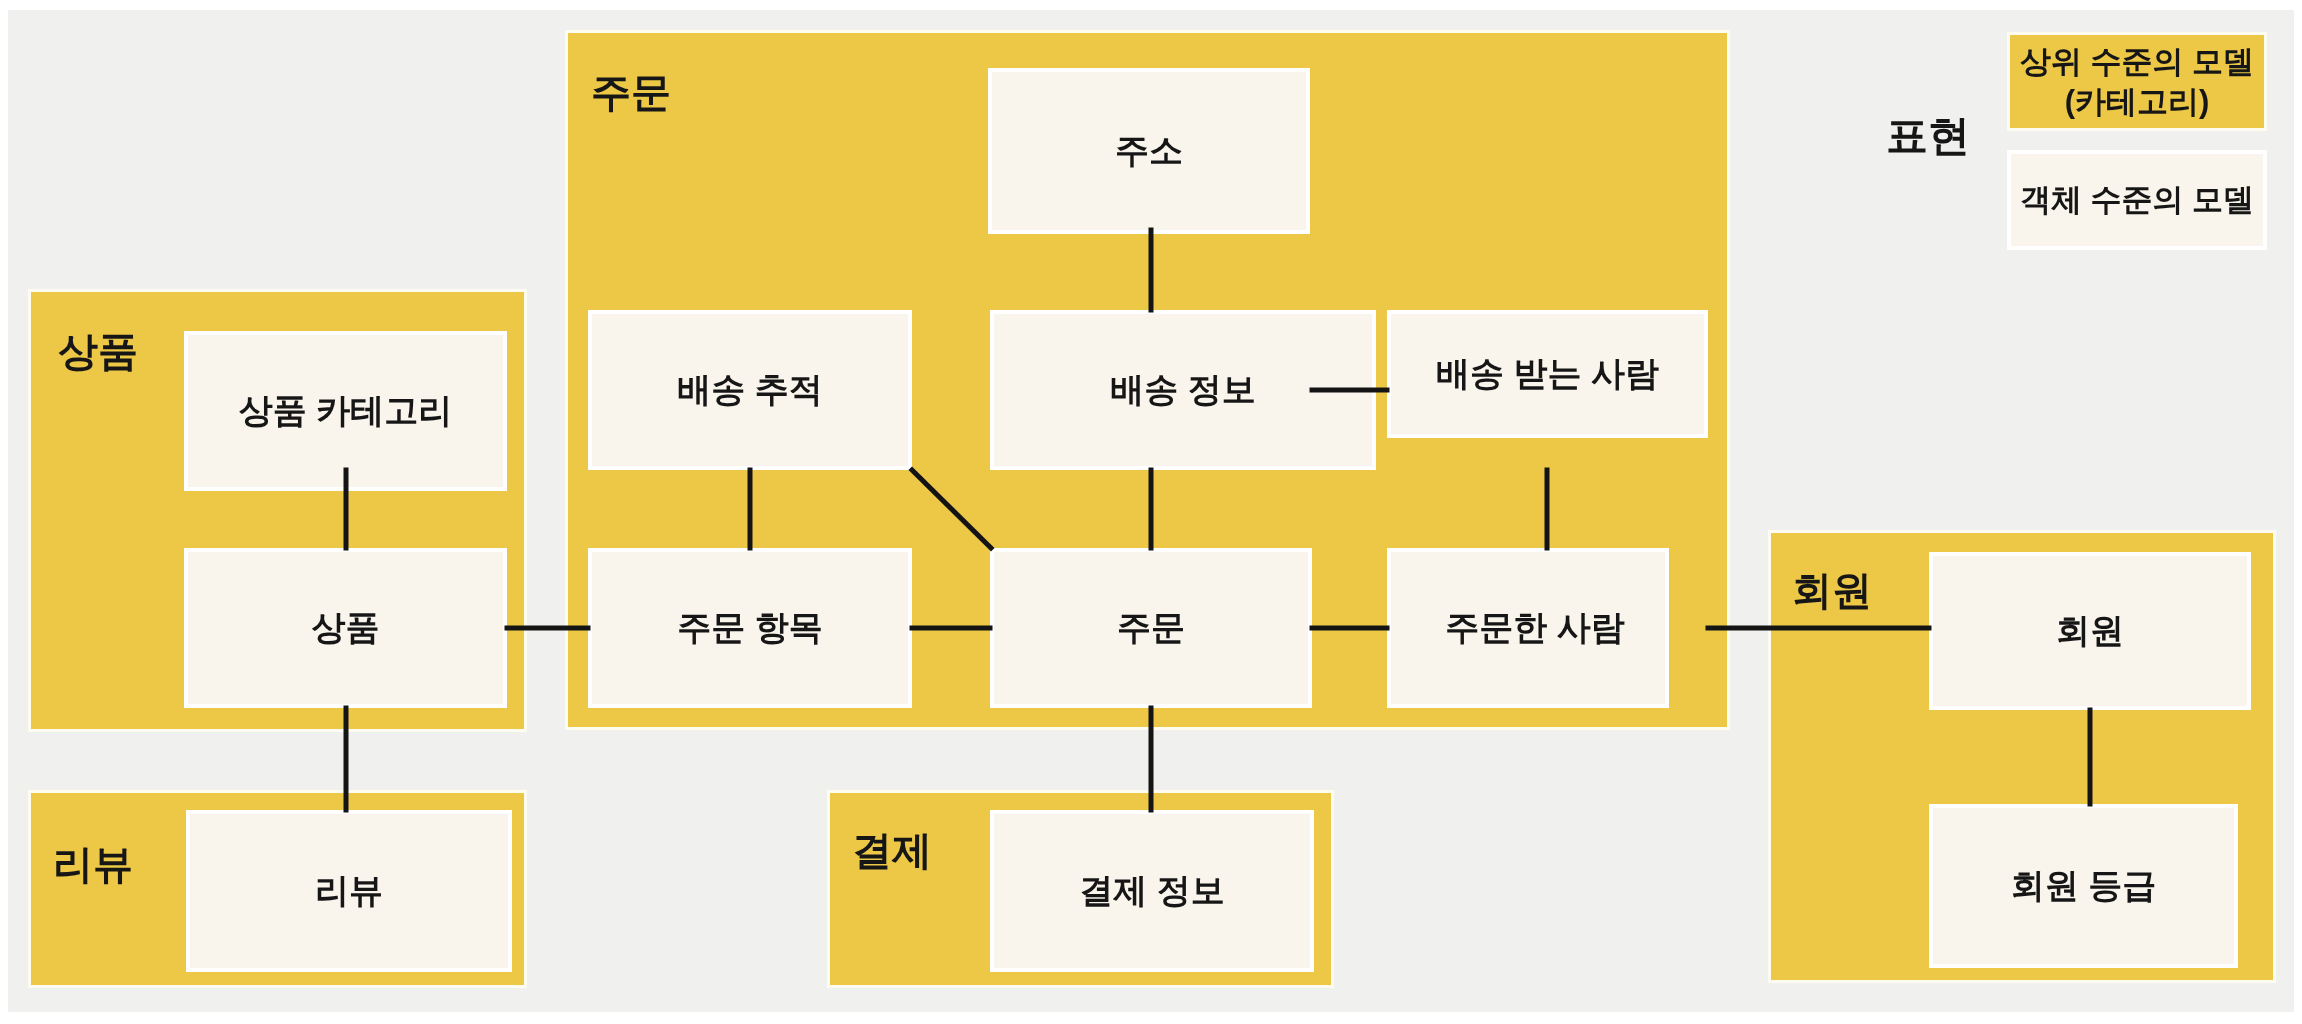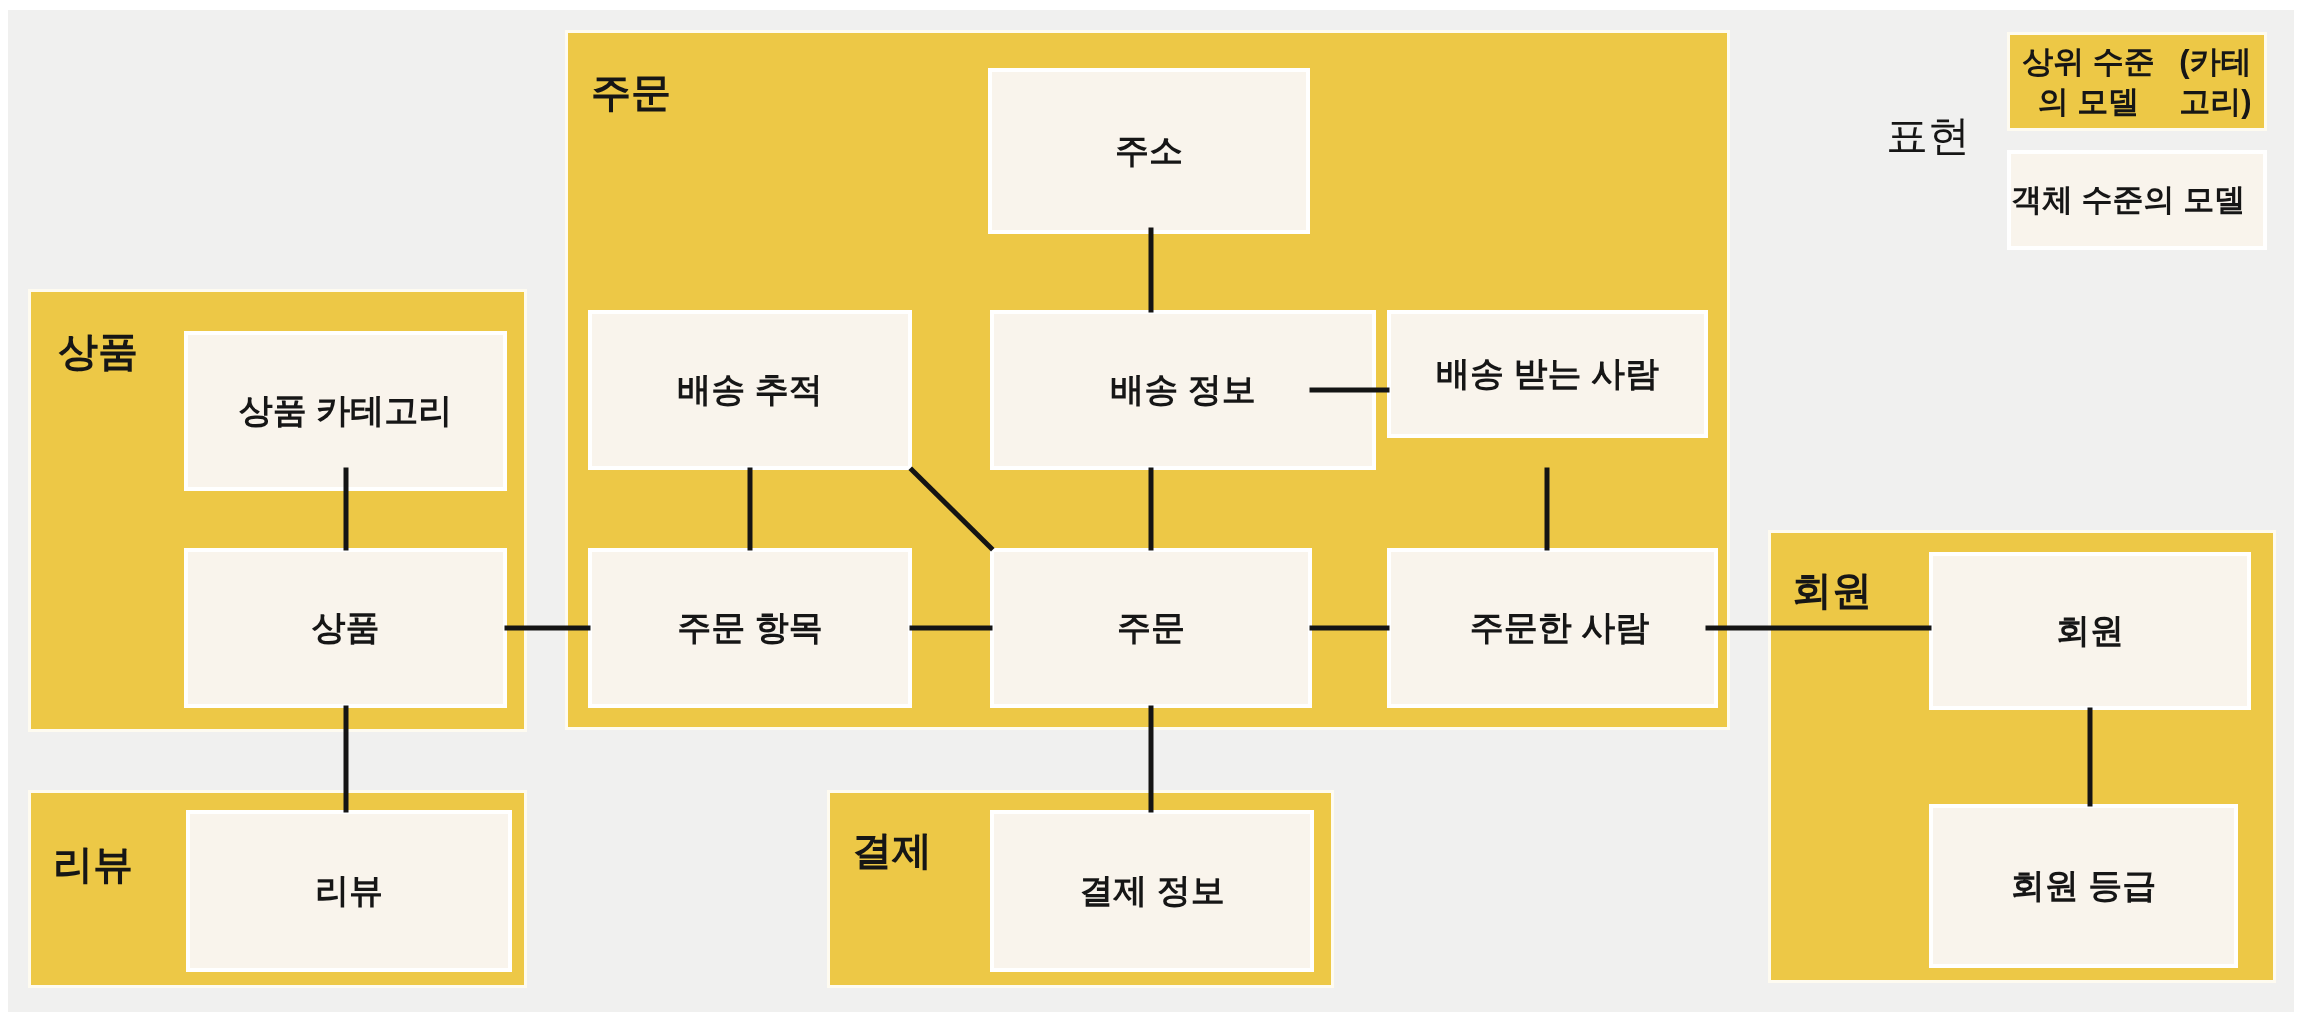--- a/index.html
+++ b/index.html
@@ -48,37 +48,37 @@
   }
   .ent-label{
     font-size:34px;font-weight:bold;color:#161616;white-space:nowrap;
   }
   #ent-address           {left:988px; top:68px;  width:322px; height:166px;}
   #ent-delivery-tracking {left:588px; top:310px; width:324px; height:160px;}
   #ent-delivery-info     {left:990px; top:310px; width:386px; height:160px;}
   #ent-delivery-recipient{left:1387px;top:310px; width:321px; height:128px;}
   #ent-order-item        {left:588px; top:548px; width:324px; height:160px;}
   #ent-order             {left:990px; top:548px; width:322px; height:160px;}
-  #ent-orderer           {left:1387px;top:548px; width:331px; height:160px;padding-left:14px;}
+  #ent-orderer           {left:1387px;top:548px; width:282px; height:160px;padding-left:14px;}
   #ent-product-category  {left:184px; top:310px; width:323px; height:160px;margin-top:21px;}
   #ent-product           {left:184px; top:548px; width:323px; height:160px;}
   #ent-review            {left:186px; top:810px; width:326px; height:162px;}
   #ent-payment-info      {left:990px; top:810px; width:324px; height:162px;}
   #ent-member            {left:1929px;top:552px; width:322px; height:158px;}
   #ent-member-grade      {left:1929px;top:804px; width:309px; height:164px;}
 
   
   .legend-title{
     position:absolute;left:1886px;top:108px;
-    font-size:42px;font-weight:normal;white-space:nowrap;
+    font-size:42px;font-weight:bold;white-space:nowrap;
   }
   .legend-box{
     position:absolute;left:2007px;width:260px;
     box-sizing:border-box;
-    display:flex;flex-direction:row;align-items:center;
+    display:flex;flex-direction:column;align-items:center;justify-content:center;
     text-align:center;
     font-size:31px;font-weight:bold;line-height:1.28;
   }
   #legend-aggregate{
     top:32px;height:99px;
     background:#EDC846;border:3px solid rgba(255,255,255,0.92);
   }
   #legend-entity{
     top:150px;height:100px;
     background:#F9F4EC;border:4px solid #FFFFFF;

